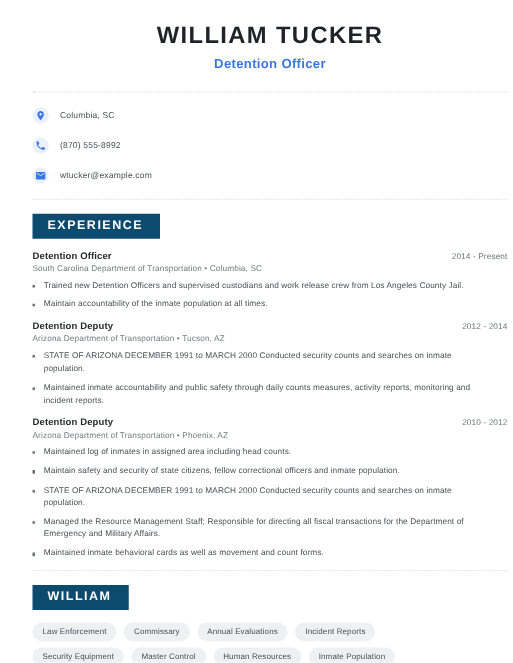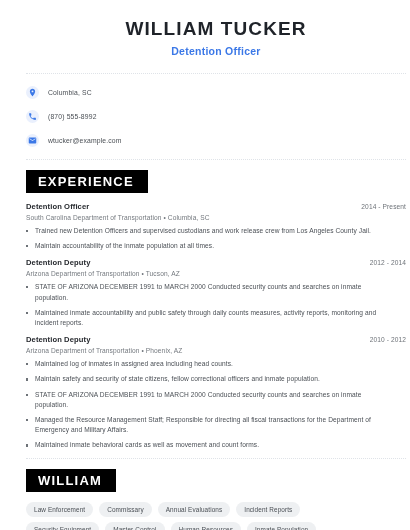--- a/index.html
+++ b/index.html
@@ -75,23 +75,23 @@
     font-size: 6.8px;
     color: #4a4f55;
     letter-spacing: 0.15px;
   }
   
   .section {
     margin-top: 10px;
   }
   .section-badge {
     display: inline-block;
-    background: #000000;
+    background: #0c4a6e;
     color: #ffffff;
-    font-size: 13px;
+    font-size: 10px;
     font-weight: bold;
     letter-spacing: 1.2px;
     padding: 5px 14px 5px 12px;
     line-height: 1;
   }
   
   .entries { margin-top: 9px; }
   .entry { margin-bottom: 7px; }
   .entry-head {
     display: flex;

